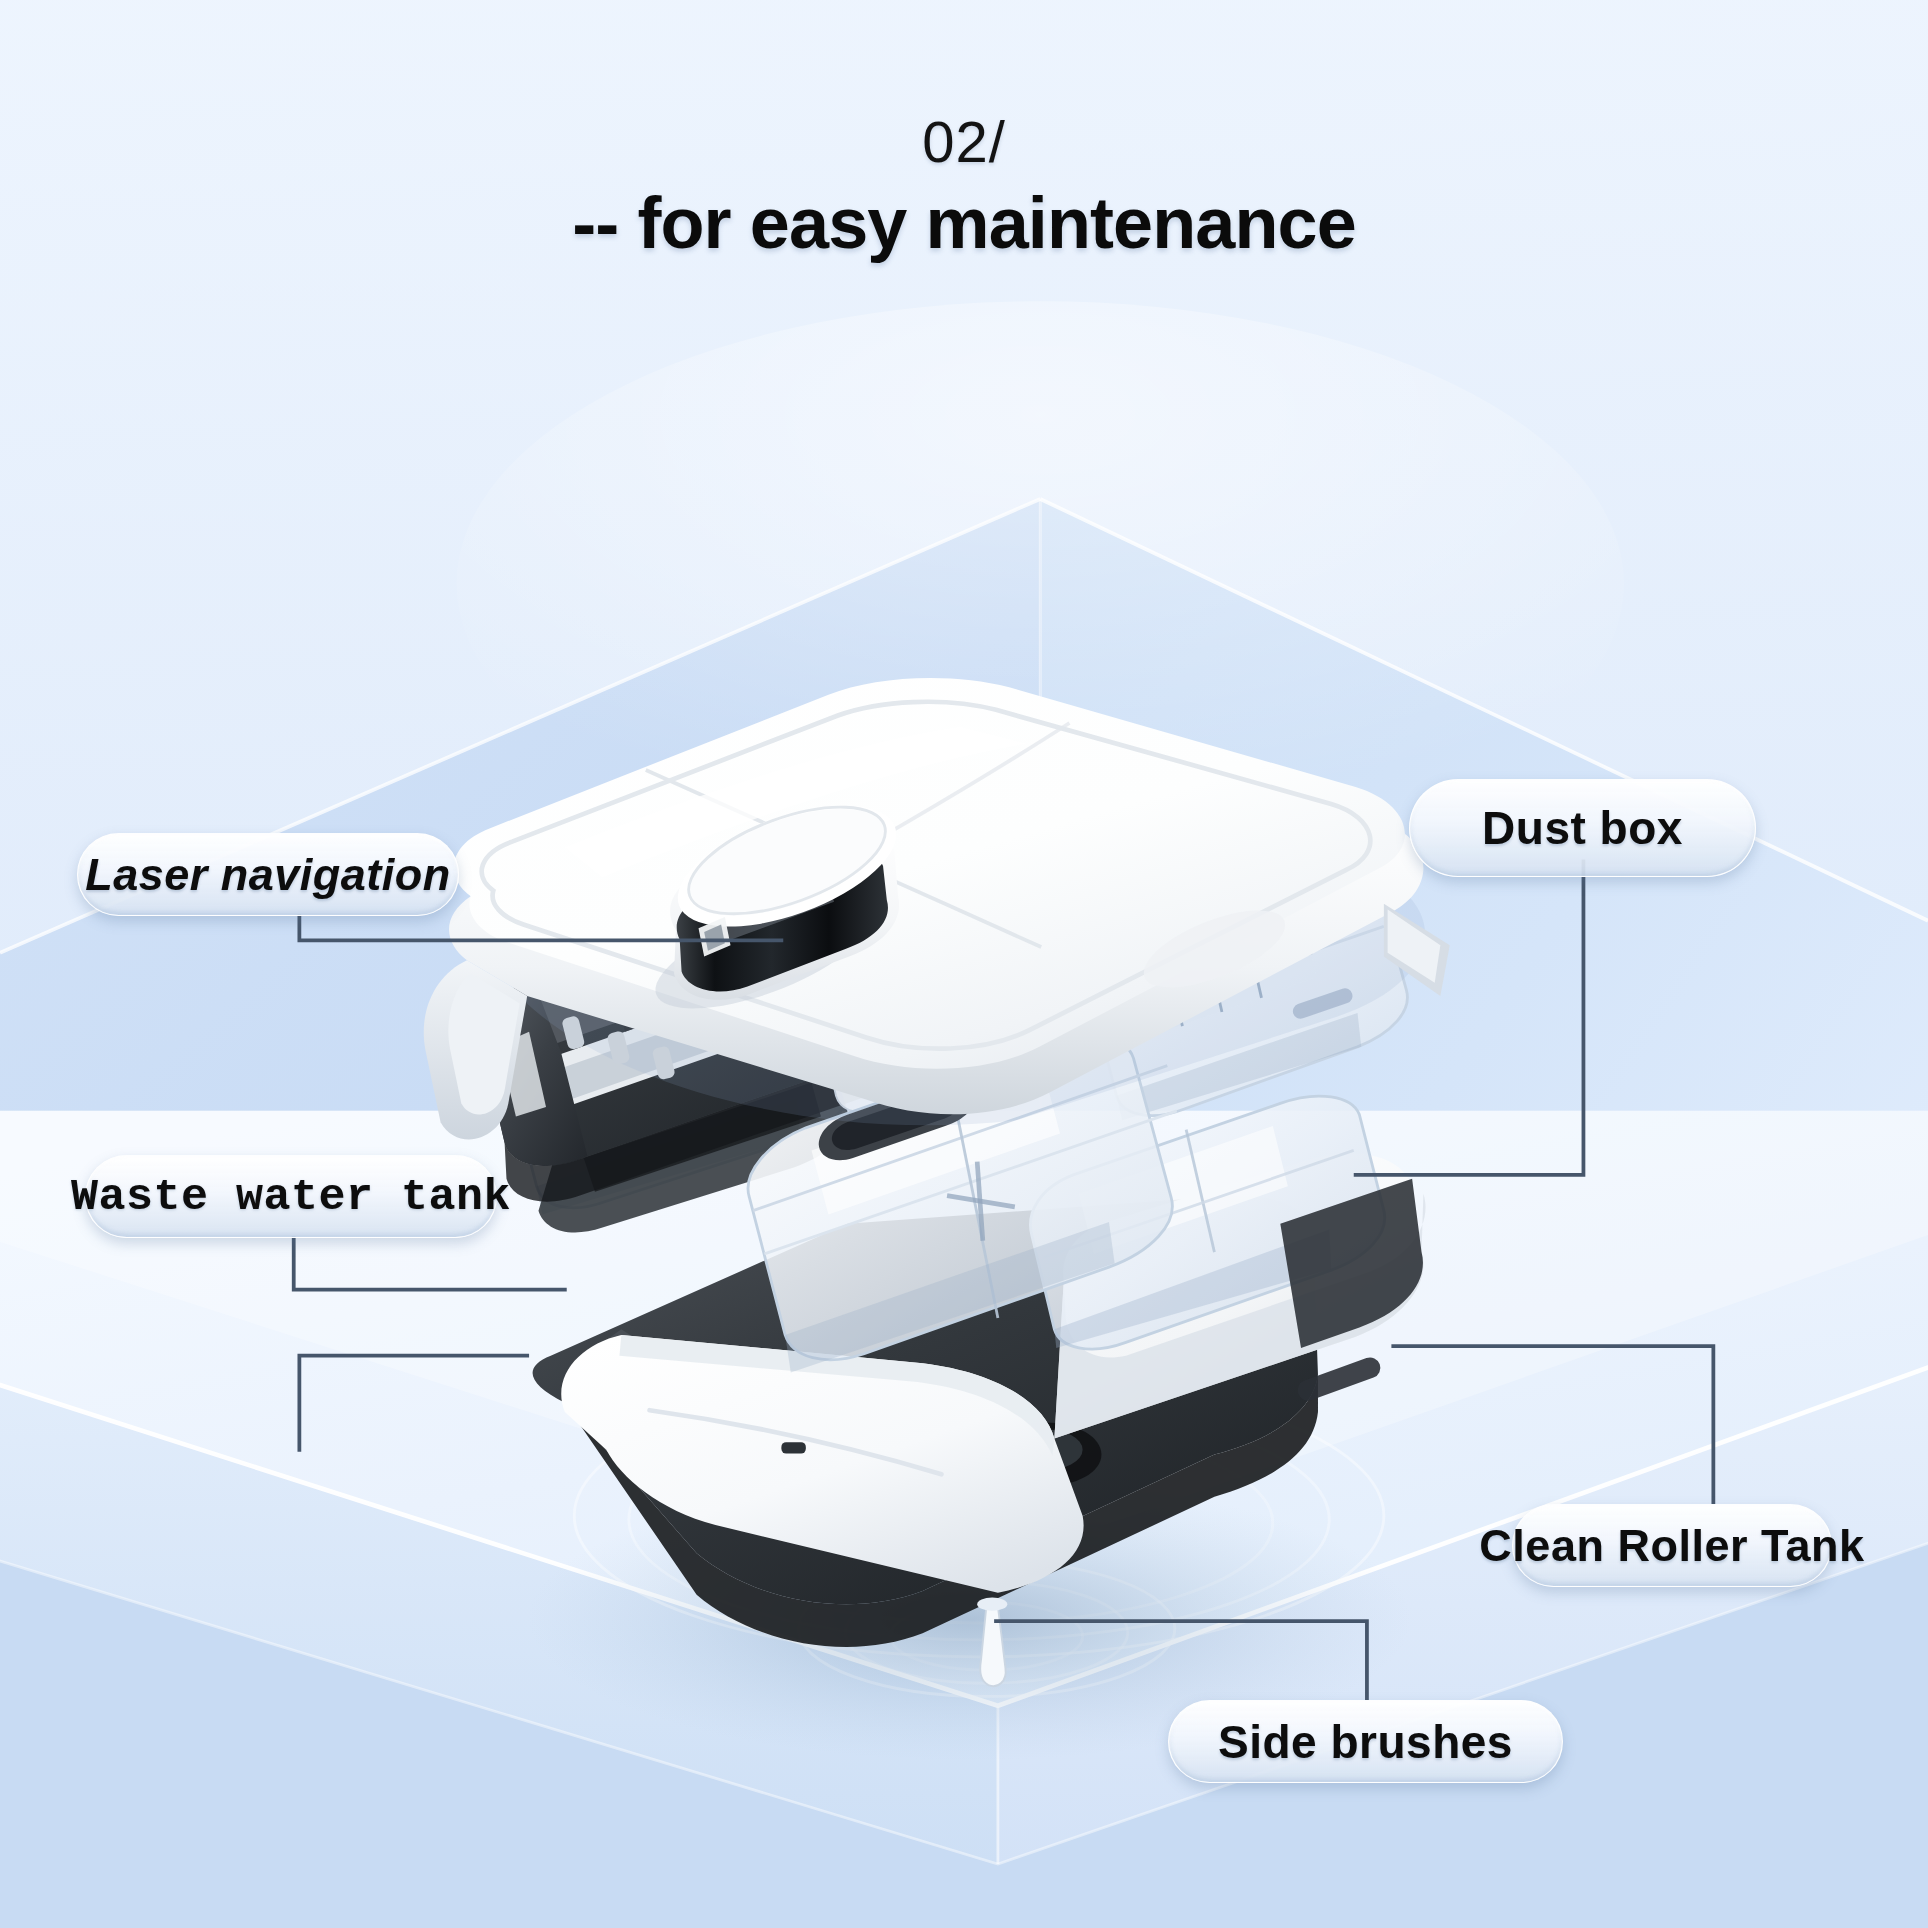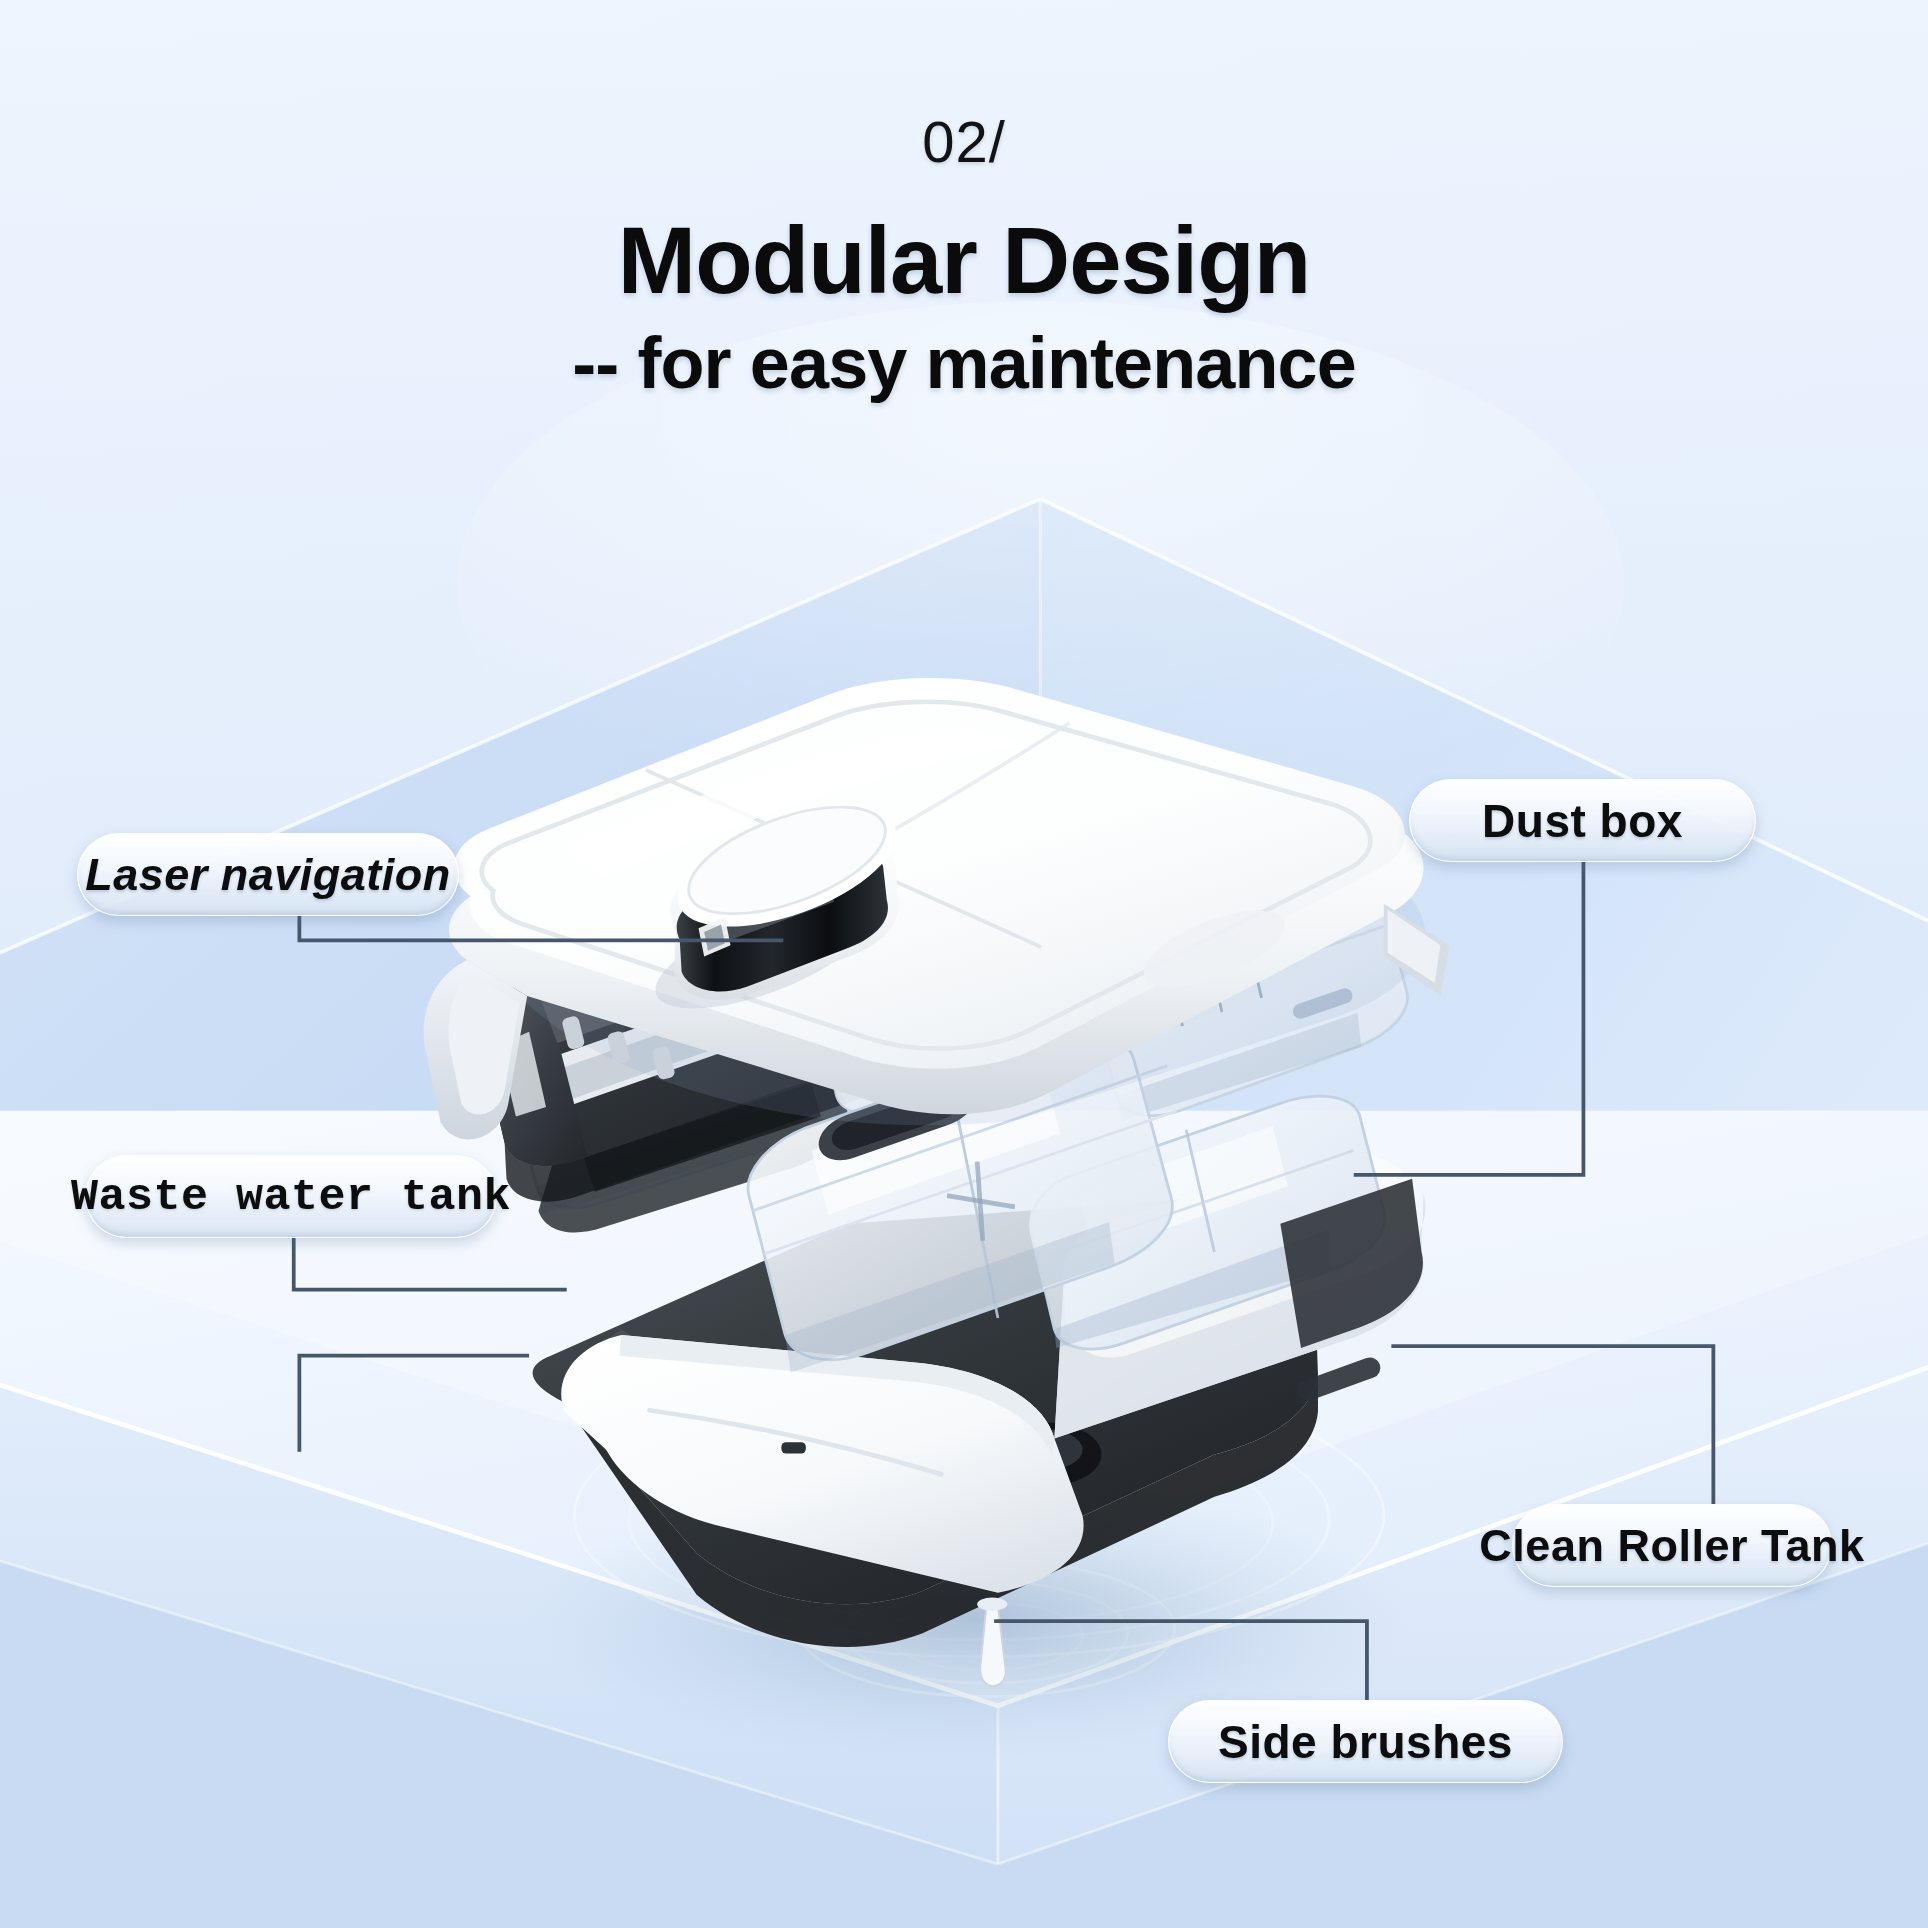--- a/index.html
+++ b/index.html
@@ -90,21 +90,21 @@
     white-space: nowrap;
     font-size: 46px;
     font-weight: 700;
     color: #0d0d0d;
     letter-spacing: 0.5px;
     text-shadow: 0 1.9px 2.8px rgba(120,145,175,0.40);
   }
 
   
   #pill-laser      { left: 77px;   top: 833px;  width: 382px; height: 83px; font-style: italic; }
-  #pill-dust       { left: 1409px; top: 779px;  width: 347px; height: 83px; }
+  #pill-dust       { left: 1409px; top: 779px;  width: 347px; height: 98px; }
   #pill-waste      { left: 85px;   top: 1155px; width: 412px; height: 83px; font-family: Liberation Mono, monospace; }
   #pill-roller     { left: 111px;  top: 1450px; width: 414px; height: 83px; }
   #pill-clean      { left: 1512px; top: 1504px; width: 320px; height: 83px; }
   #pill-side       { left: 1168px; top: 1700px; width: 395px; height: 83px; text-align: center; }
 
   #pill-waste .txt  { font-size: 45px; }
   #pill-clean .txt  { font-size: 45px; }
   #pill-laser .txt  { font-size: 45px; }
 </style>
 </head>
@@ -198,21 +198,20 @@
       <path d="M-60,1640 L1060,1980 L2110,1618" fill="none" stroke="#ffffff" stroke-opacity="0.45" stroke-width="3"></path>
 
       <path d="M-60,1300 L1060,1660 L2110,1290 L2110,1180 L-60,1180 Z" fill="#ffffff" opacity="0.28"></path>
 
       <rect x="0" y="0" width="2048" height="2048" fill="none"></rect>
     </svg>
   </div>
 
   <div class="headings">
     <div class="kicker">02/</div>
-    <div class="title-1">Modular Design</div>
     <div class="title-2">-- for easy maintenance</div>
   </div>
 
   <div class="product">
     <svg viewBox="0 0 2048 2048" xmlns="http://www.w3.org/2000/svg">
       <defs>
         <linearGradient id="pTop" x1="0.15" y1="0" x2="0.85" y2="1">
           <stop offset="0" stop-color="#ffffff"></stop>
           <stop offset="0.48" stop-color="#fdfefe"></stop>
           <stop offset="0.80" stop-color="#f1f4f7"></stop>

